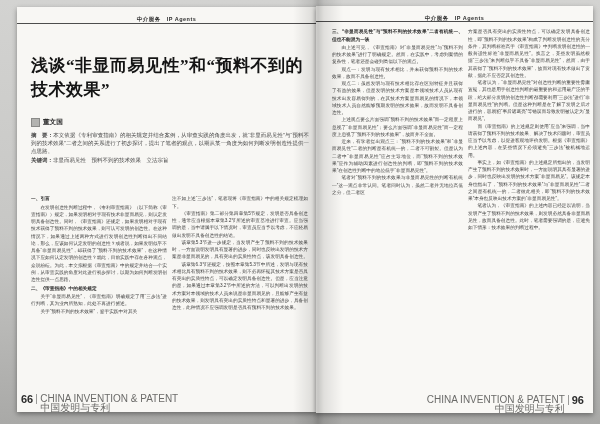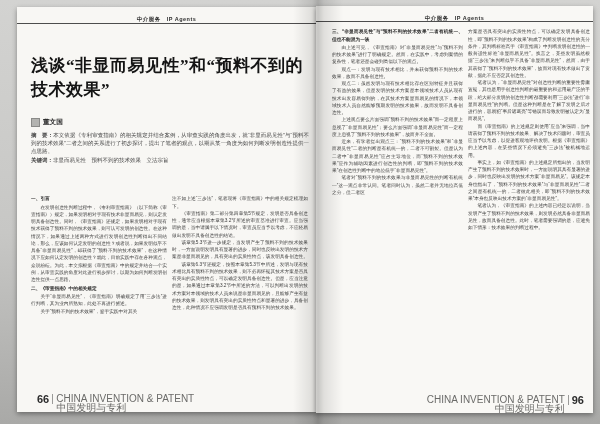--- a/index.html
+++ b/index.html
@@ -55,21 +55,21 @@
     font-size:9.4px;line-height:14.5px;color:#404040;text-align:justify;
   }
   .col-inner p{margin:0;text-indent:2em;}
   .col-inner .sec-head{font-weight:bold;text-indent:0;margin:3px 0 2px 0;color:#262626;}
   .col-inner .sec-head.first{margin-top:0;}
   #page-left .col1{left:14px;top:188px;width:136px;height:201px;}
   #page-left .col2{left:155px;top:188px;width:136px;height:201px;}
   #page-right .col1{left:16px;top:22px;width:131px;height:363px;}
   #page-right .col2{left:152px;top:22px;width:122px;height:363px;}
   .footer{position:absolute;bottom:7px;display:flex;align-items:center;}
-  .footer-left{left:20px;}
+  .footer-left{left:4px;}
   .footer-right{right:9px;}
   .page-no{font-size:11px;font-weight:bold;color:#2c2c2c;font-family:"Liberation Sans",sans-serif;}
   .footer-divider{width:1px;height:10px;background:#9a9a98;margin:0 3px;}
   .journal{height:10px;overflow:visible;}
   .journal-inner{
     transform:scale(.5);transform-origin:0 50%;
     font-size:10px;line-height:9px;color:#6b6b69;white-space:nowrap;
   }
   .footer-right .journal-inner{transform-origin:100% 50%;text-align:right;}
 </style>

